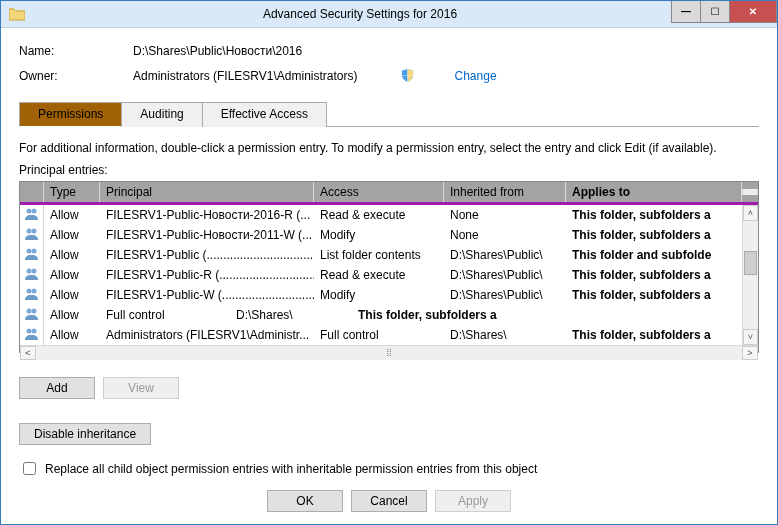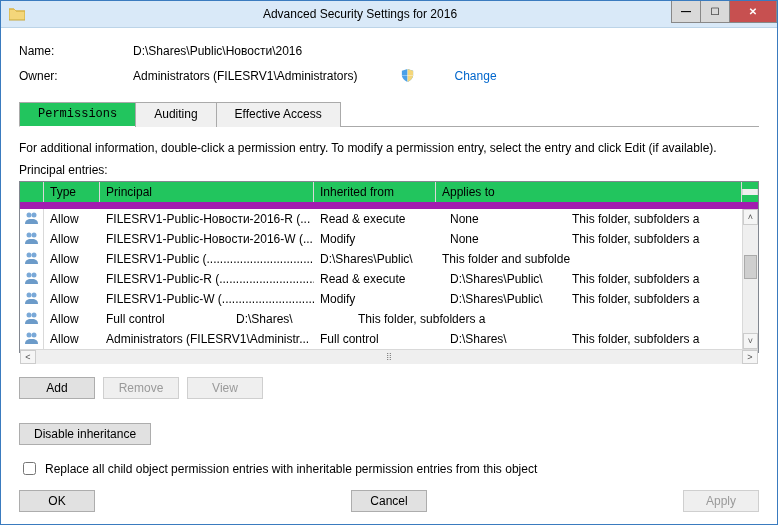--- a/index.html
+++ b/index.html
@@ -91,53 +91,52 @@
     padding: 4px 18px 5px 18px;
     border: 1px solid #aaa;
     border-bottom: none;
     background: #f0f0f0;
     margin-right: -1px;
     position: relative;
     top: 1px;
     cursor: pointer;
   }
   .tab.active {
-    background: #22c55e;
+    background: #a16207;
     border-bottom: 1px solid #fff;
-    font-family: Liberation Mono, monospace;
   }
   .desc { margin: 14px 0 8px 0; }
   .entries-label { margin-bottom: 4px; }
   .grid-wrap {
     border: 1px solid #828790;
     height: 172px;
     display: flex;
     flex-direction: column;
   }
   .grid-header, .grid-row {
     display: flex;
     align-items: center;
   }
   .grid-header {
-    background: #22c55e;
-    border-bottom: 7px solid #a21caf;
+    background: #a3a3a3;
+    border-bottom: 3px solid #a21caf;
   }
   .gh {
     padding: 3px 6px;
     border-right: 1px solid #d9d9d9;
     font-weight: normal;
     white-space: nowrap;
     overflow: hidden;
   }
   .c-icon { width: 24px; border-right: 1px solid #d9d9d9; padding:3px 0; text-align:center; }
   .c-type { width: 56px; }
   .c-principal { width: 214px; }
   .c-access { width: 130px; }
   .c-inherited { width: 122px; }
-  .c-applies { flex: 1; }
+  .c-applies { flex: 1; font-weight: bold; }
   .c-scroll { width: 16px; border-left:1px solid #d9d9d9; background:#efefef; }
   .grid-row {
     padding: 0;
     height: 20px;
   }
   .grid-row > div {
     padding: 2px 6px;
     white-space: nowrap;
     overflow: hidden;
     text-overflow: clip;
@@ -181,21 +180,21 @@
   }
   .check-row {
     margin-top: 14px;
     display: flex;
     align-items: center;
     gap: 6px;
   }
   .footer {
     margin-top: auto;
     display: flex;
-    justify-content: space-between;
+    justify-content: center;
     gap: 8px;
     padding-top: 12px;
   }
   .grid-body-inner {
     display: flex;
     height: 100%;
   }
   .rows-col { flex:1; overflow:hidden; }
 </style>
 </head>
@@ -243,20 +242,21 @@
     </div>
 
     <div class="desc">For additional information, double-click a permission entry. To modify a permission entry, select the entry and click Edit (if available).</div>
     <div class="entries-label">Principal entries:</div>
 
     <div class="grid-wrap">
       <div class="grid-header">
         <div class="gh c-icon">&nbsp;</div>
         <div class="gh c-type">Type</div>
         <div class="gh c-principal">Principal</div>
+        <div class="gh c-access">Access</div>
         <div class="gh c-inherited">Inherited from</div>
         <div class="gh c-applies">Applies to</div>
         <div class="gh c-scroll"></div>
       </div>
       <div class="grid-body-inner">
         <div class="rows-col" id="rows">
             <div class="grid-row">
               <div class="c-icon"><svg class="group-icon" viewBox="0 0 16 14">
                   <circle cx="5" cy="4" r="2.5" fill="#7aa9d8"></circle>
                   <circle cx="10" cy="4" r="2.5" fill="#7aa9d8"></circle>
@@ -268,33 +268,34 @@
               <div class="c-inherited">None</div>
               <div class="c-applies">This folder, subfolders a</div>
             </div>
             <div class="grid-row">
               <div class="c-icon"><svg class="group-icon" viewBox="0 0 16 14">
                   <circle cx="5" cy="4" r="2.5" fill="#7aa9d8"></circle>
                   <circle cx="10" cy="4" r="2.5" fill="#7aa9d8"></circle>
                   <path d="M1 13 C1 8 6 8 6 8 H9 C9 8 14 8 14 13 Z" fill="#6c9bc9"></path>
                 </svg></div>
               <div class="c-type">Allow</div>
-              <div class="c-principal">FILESRV1-Public-Новости-2016-W (...</div>
+              <div class="c-principal">FILESRV1-Public-Новости-2011-W (...</div>
               <div class="c-access">Modify</div>
               <div class="c-inherited">None</div>
               <div class="c-applies">This folder, subfolders a</div>
             </div>
             <div class="grid-row">
               <div class="c-icon"><svg class="group-icon" viewBox="0 0 16 14">
                   <circle cx="5" cy="4" r="2.5" fill="#7aa9d8"></circle>
                   <circle cx="10" cy="4" r="2.5" fill="#7aa9d8"></circle>
                   <path d="M1 13 C1 8 6 8 6 8 H9 C9 8 14 8 14 13 Z" fill="#6c9bc9"></path>
                 </svg></div>
               <div class="c-type">Allow</div>
               <div class="c-principal">FILESRV1-Public (................................</div>
+              <div class="c-access">List folder contents</div>
               <div class="c-inherited">D:\Shares\Public\</div>
               <div class="c-applies">This folder and subfolde</div>
             </div>
             <div class="grid-row">
               <div class="c-icon"><svg class="group-icon" viewBox="0 0 16 14">
                   <circle cx="5" cy="4" r="2.5" fill="#7aa9d8"></circle>
                   <circle cx="10" cy="4" r="2.5" fill="#7aa9d8"></circle>
                   <path d="M1 13 C1 8 6 8 6 8 H9 C9 8 14 8 14 13 Z" fill="#6c9bc9"></path>
                 </svg></div>
               <div class="c-type">Allow</div>
@@ -349,21 +350,20 @@
       </div>
       <div class="hscroll">
         <div class="arrow">˂</div>
         <div style="flex:1; text-align:center;">⁞⁞</div>
         <div class="arrow">˃</div>
       </div>
     </div>
 
     <div class="btnrow">
       <div class="btn">Add</div>
-      <div class="btn disabled">Remove</div>
       <div class="btn disabled">View</div>
     </div>
 
     <div class="btnrow">
       <div class="btn" style="min-width:auto;">Disable inheritance</div>
     </div>
 
     <div class="check-row">
       <input type="checkbox" style="">
       <span>Replace all child object permission entries with inheritable permission entries from this object</span>

